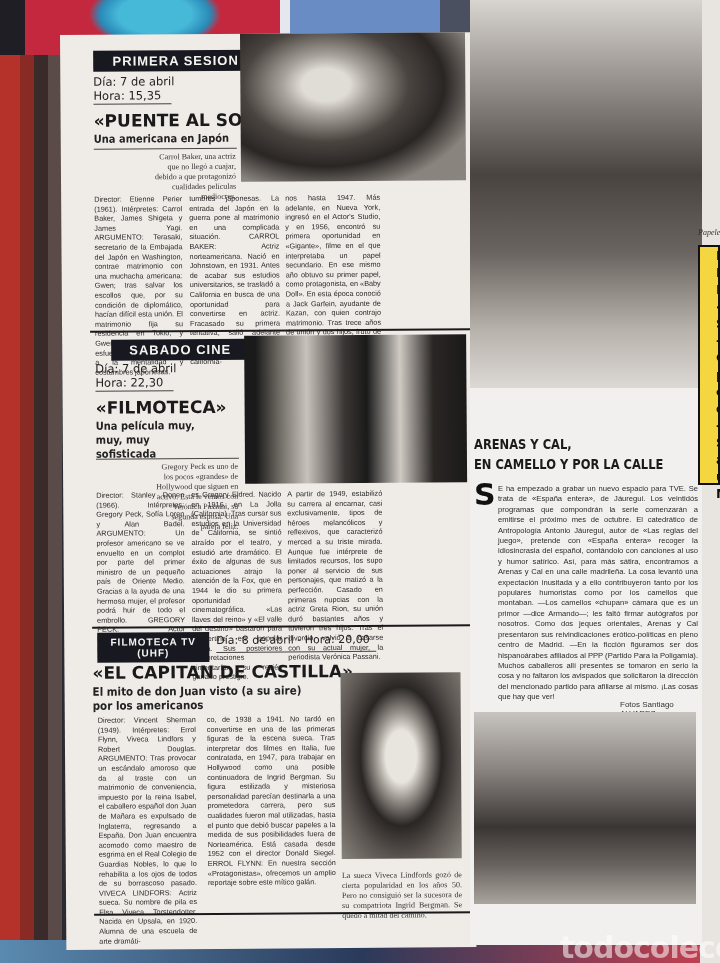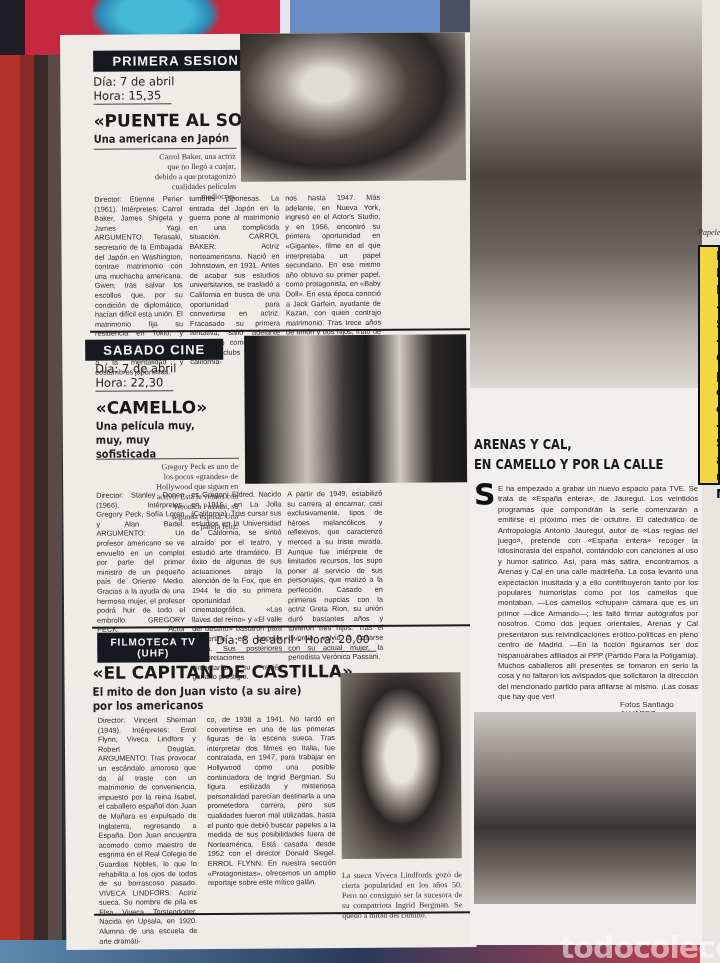--- a/index.html
+++ b/index.html
@@ -49,25 +49,25 @@
     <div class="thin" style="left:33px;top:114px;width:143px;"></div>
     <div class="caption" style="position:absolute;left:90px;top:118px;width:85px;">Carrol Baker, una actriz que no llegó a cuajar, debido a que protagonizó cualidades películas mediocres.</div>
     <div class="photo" style="left:180px;top:0px;width:225px;height:148px;background:radial-gradient(ellipse at 38% 35%, #e0dcd6 0 12%, #a8a29c 22%, #4a4440 42%, #2a2624 60%, #8a847e 80%);"></div>
     <div class="body-col" style="left:33px;top:160px;width:88px;">Director: Etienne Perier (1961). Intérpretes: Carrol Baker, James Shigeta y James Yagi. ARGUMENTO: Terasaki, secretario de la Embajada del Japón en Washington, contrae matrimonio con una muchacha americana: Gwen; tras salvar los escollos que, por su condición de diplomático, hacían difícil esta unión. El matrimonio fija su residencia en Tokio, y Gwen hace ímprobos esfuerzos para adaptarse a la mentalidad y costumbres japonesas.</div>
     <div class="body-col" style="left:128px;top:160px;width:90px;">tumbres japonesas. La entrada del Japón en la guerra pone al matrimonio en una complicada situación. CARROL BAKER: Actriz norteamericana. Nació en Johnstown, en 1931. Antes de acabar sus estudios universitarios, se trasladó a California en busca de una oportunidad para convertirse en actriz. Fracasado su primera tentativa, salió adelante trabajando como bailarina en los clubs nocturnos california-</div>
     <div class="body-col" style="left:224px;top:160px;width:95px;">nos hasta 1947. Más adelante, en Nueva York, ingresó en el Actor's Studio, y en 1956, encontró su primera oportunidad en «Gigante», filme en el que interpretaba un papel secundario. En ese mismo año obtuvo su primer papel, como protagonista, en «Baby Doll». En esta época conoció a Jack Garfein, ayudante de Kazan, con quien contrajo matrimonio. Tras trece años de unión y dos hijos, fruto de este matrimonio, la pareja decidió separarse.</div>
     <div class="rule" style="left:28px;top:296px;width:380px;"></div>
   </div>
 
   <div class="section" style="top:300px;">
-    <div class="band" style="position:absolute;left:23px;top:5px;width:138px;">SABADO CINE</div>
+    <div class="band" style="position:absolute;left:49px;top:5px;width:138px;">SABADO CINE</div>
     <div class="datetime" style="position:absolute;left:33px;top:27px;">Día: 7 de abril</div>
     <div class="datetime" style="position:absolute;left:33px;top:41px;">Hora: 22,30</div>
     <div class="thin" style="left:33px;top:56px;width:78px;"></div>
-    <div class="title" style="position:absolute;left:33px;top:63px;">«CAMELLO»</div>
+    <div class="title" style="position:absolute;left:33px;top:63px;">«FILMOTECA»</div>
     <div class="sub" style="position:absolute;left:33px;top:85px;width:110px;">Una película muy, muy, muy sofisticada</div>
     <div class="thin" style="left:33px;top:124px;width:143px;"></div>
     <div class="caption" style="position:absolute;left:90px;top:128px;width:85px;">Gregory Peck es uno de los pocos «grandes» de Hollywood que siguen en activo. Está le vemos con Verónica Passani, su segunda esposa. Una pareja feliz.</div>
     <div class="photo" style="left:182px;top:2px;width:222px;height:148px;background:linear-gradient(90deg, #1a1a1a 0 5%, #6a6660 15%, #c8c2bc 28%, #3a3634 45%, #1a1a1a 55%, #d0cac4 70%, #2a2624 85%, #1a1a1a 100%);"></div>
     <div class="body-col" style="left:33px;top:156px;width:88px;">Director: Stanley Donen (1966). Intérpretes: Gregory Peck, Sofía Loren y Alan Badel. ARGUMENTO: Un profesor americano se ve envuelto en un complot por parte del primer ministro de un pequeño país de Oriente Medio. Gracias a la ayuda de una hermosa mujer, el profesor podrá huir de todo el embrollo. GREGORY PECK: Actor norteamericano. Su nombre de pila</div>
     <div class="body-col" style="left:128px;top:156px;width:90px;">es Gregory Eldred. Nacido en 1916, en La Jolla (California). Tras cursar sus estudios en la Universidad de California, se sintió atraído por el teatro, y estudió arte dramático. El éxito de algunas de sus actuaciones atrajo la atención de la Fox, que en 1944 le dio su primera oportunidad cinematográfica. «Las llaves del reino» y «El valle del destino» bastaron para convertirle en popular figura. Sus posteriores interpretaciones cimentarían su recién ganado prestigio.</div>
     <div class="body-col" style="left:224px;top:156px;width:95px;">A partir de 1949, estabilizó su carrera al encarnar, casi exclusivamente, tipos de héroes melancólicos y reflexivos, que caracterizó merced a su triste mirada. Aunque fue intérprete de limitados recursos, los supo poner al servicio de sus personajes, que matizó a la perfección. Casado en primeras nupcias con la actriz Greta Rion, su unión duró bastantes años y tuvieron tres hijos. Tras el divorcio, volvió a casarse con su actual mujer, la periodista Verónica Passani.</div>
     <div class="rule" style="left:28px;top:292px;width:380px;"></div>
   </div>
 

